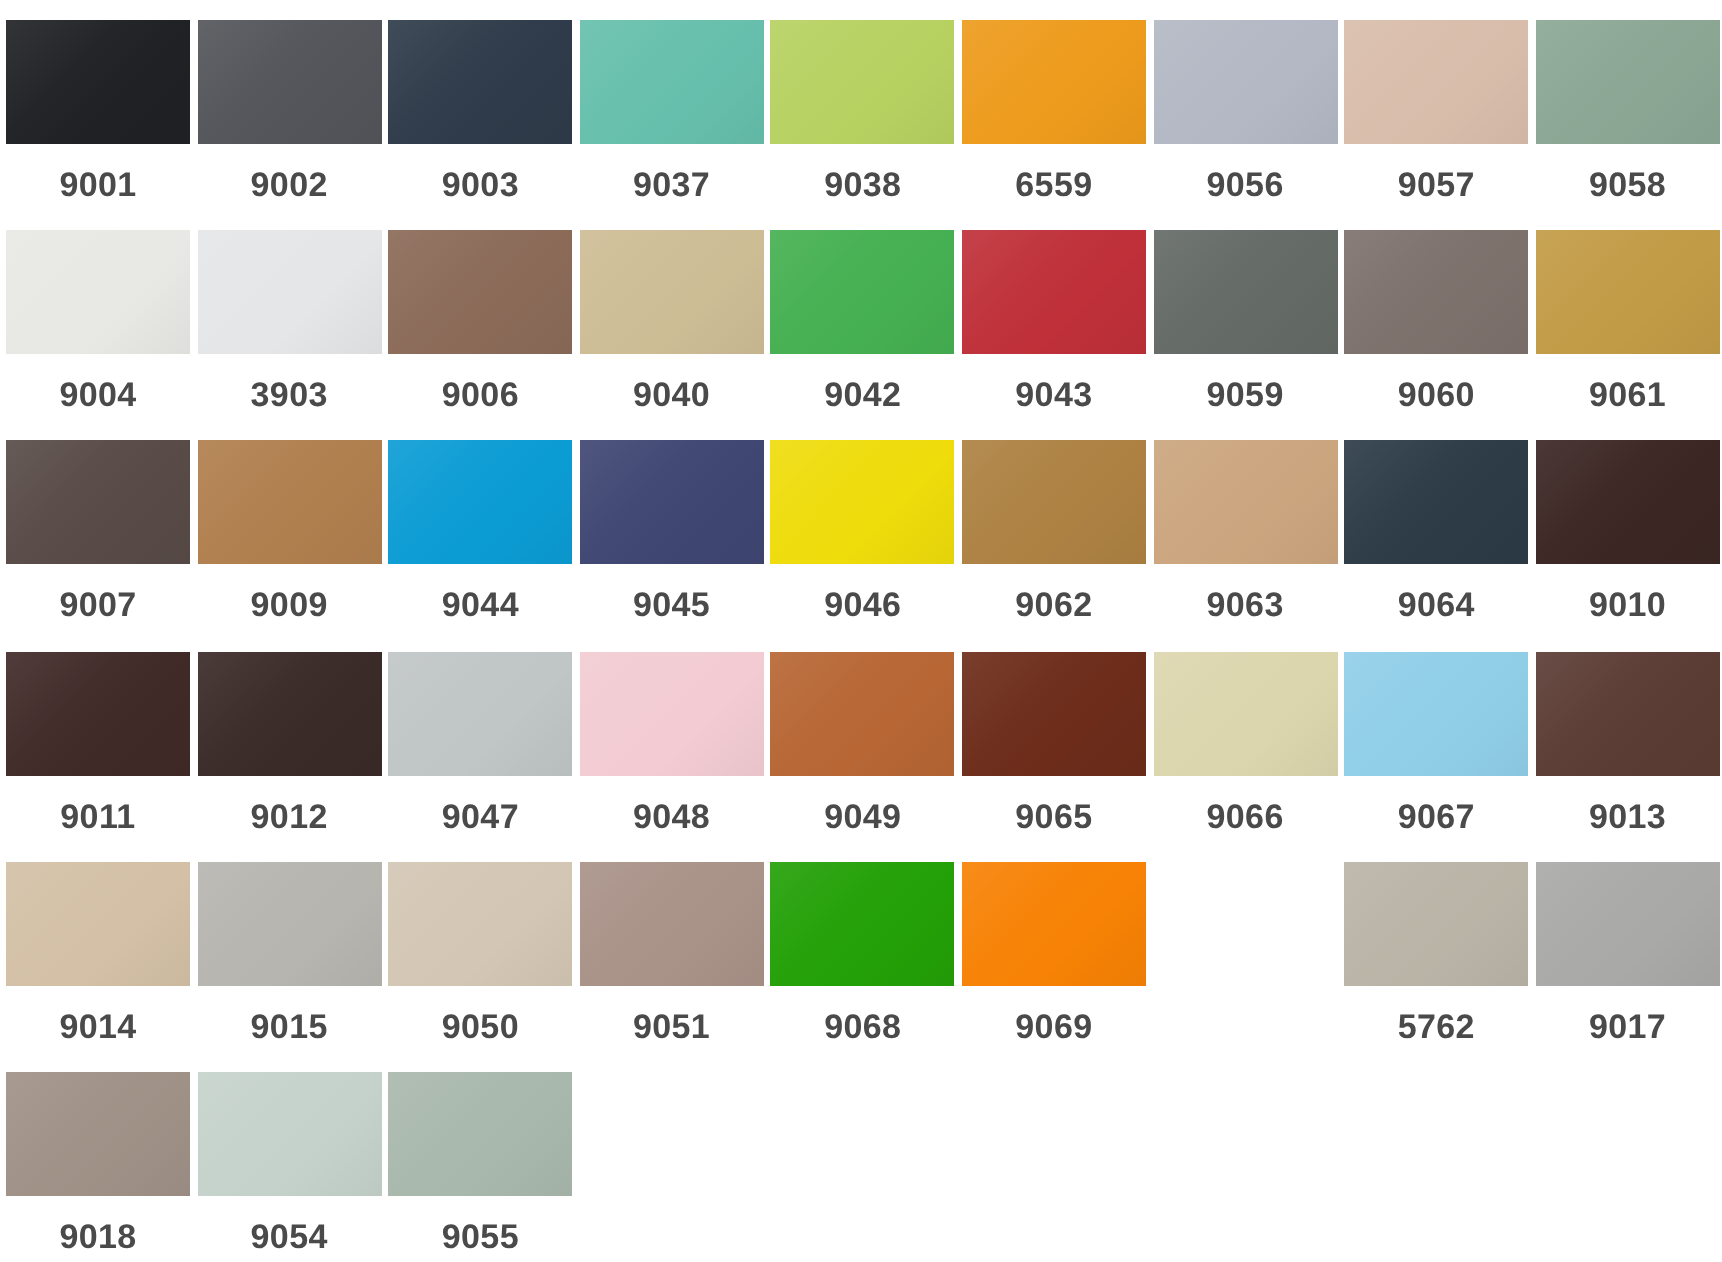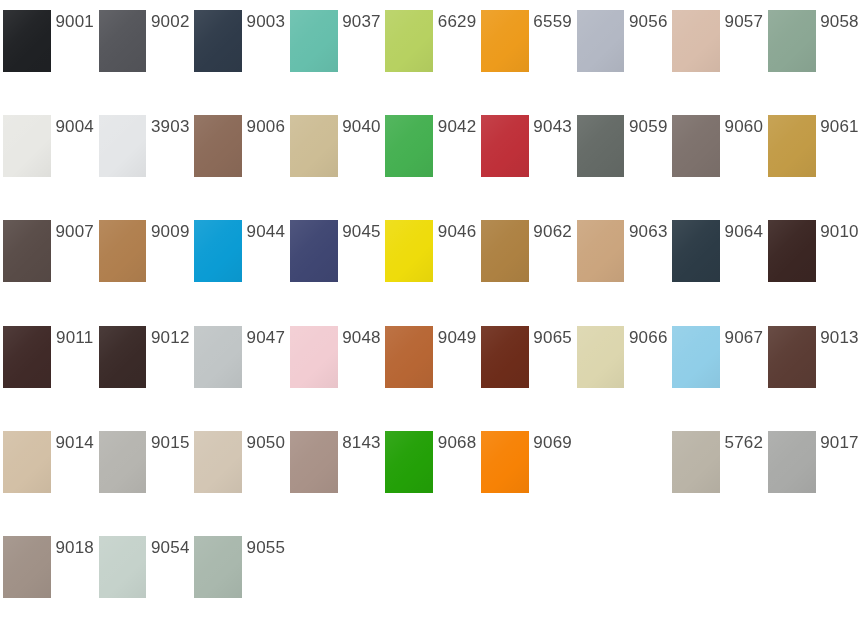--- a/index.html
+++ b/index.html
@@ -23,23 +23,24 @@
     grid-template-columns: repeat(9, 95.6px);
     grid-template-rows: repeat(6, 105.2px);
     box-sizing: border-box;
     padding-left: 3px;
     padding-top: 1px;
   }
 
   .swatch-cell {
     position: relative;
     display: flex;
-    flex-direction: row;
+    flex-direction: column;
     align-items: flex-start;
     box-sizing: border-box;
+    font-weight: bold;
   }
 
   .swatch-cell.empty-cell {
     visibility: hidden;
   }
 
   .swatch-chip {
     width: 92px;
     height: 62px;
     margin-top: 9px;
@@ -83,21 +84,21 @@
     <div class="swatch-cell">
       <div class="swatch-chip" style="background-color: rgb(47, 59, 74);"></div>
       <div class="swatch-label">9003</div>
     </div>
     <div class="swatch-cell">
       <div class="swatch-chip" style="background-color: rgb(102, 191, 172);"></div>
       <div class="swatch-label">9037</div>
     </div>
     <div class="swatch-cell">
       <div class="swatch-chip" style="background-color: rgb(183, 209, 97);"></div>
-      <div class="swatch-label">6629</div>
+      <div class="swatch-label">9038</div>
     </div>
     <div class="swatch-cell">
       <div class="swatch-chip" style="background-color: rgb(237, 155, 28);"></div>
       <div class="swatch-label">6559</div>
     </div>
     <div class="swatch-cell">
       <div class="swatch-chip" style="background-color: rgb(179, 184, 196);"></div>
       <div class="swatch-label">9056</div>
     </div>
     <div class="swatch-cell">
@@ -223,21 +224,21 @@
     <div class="swatch-cell">
       <div class="swatch-chip" style="background-color: rgb(182, 181, 176);"></div>
       <div class="swatch-label">9015</div>
     </div>
     <div class="swatch-cell">
       <div class="swatch-chip" style="background-color: rgb(211, 198, 180);"></div>
       <div class="swatch-label">9050</div>
     </div>
     <div class="swatch-cell">
       <div class="swatch-chip" style="background-color: rgb(169, 146, 136);"></div>
-      <div class="swatch-label">8143</div>
+      <div class="swatch-label">9051</div>
     </div>
     <div class="swatch-cell">
       <div class="swatch-chip" style="background-color: rgb(35, 160, 7);"></div>
       <div class="swatch-label">9068</div>
     </div>
     <div class="swatch-cell">
       <div class="swatch-chip" style="background-color: rgb(247, 130, 5);"></div>
       <div class="swatch-label">9069</div>
     </div>
     <div class="swatch-cell empty-cell">

